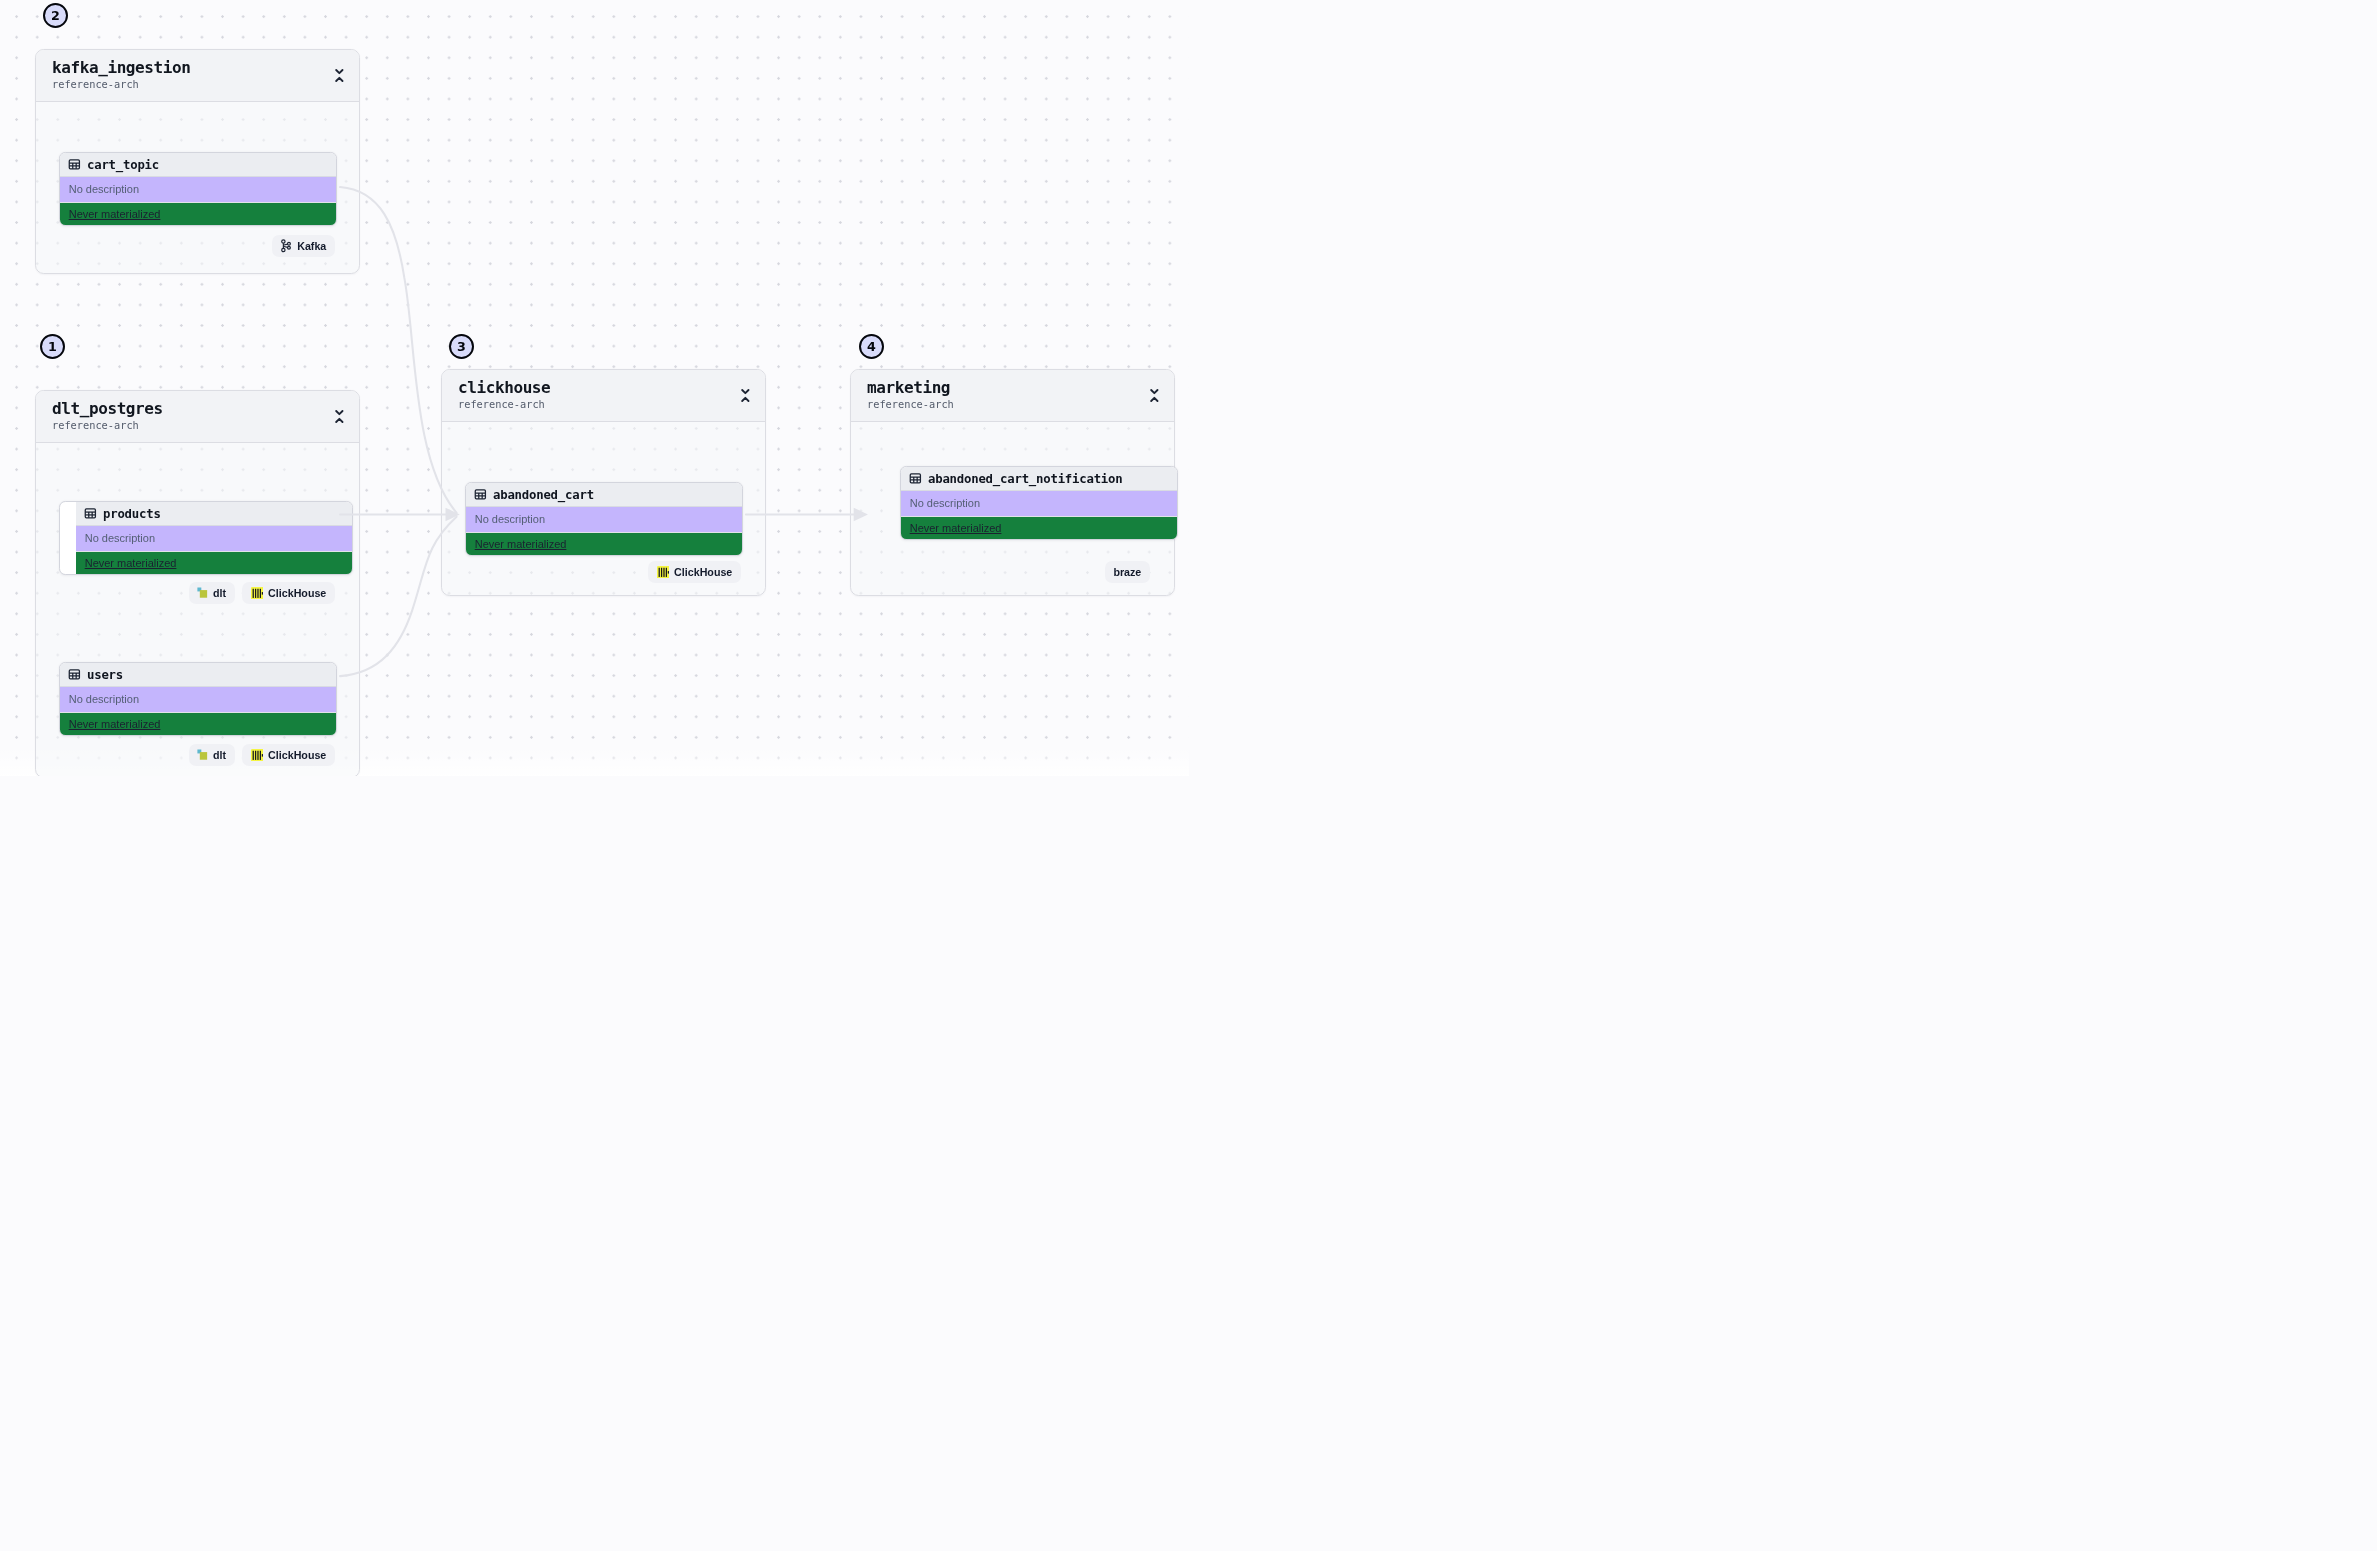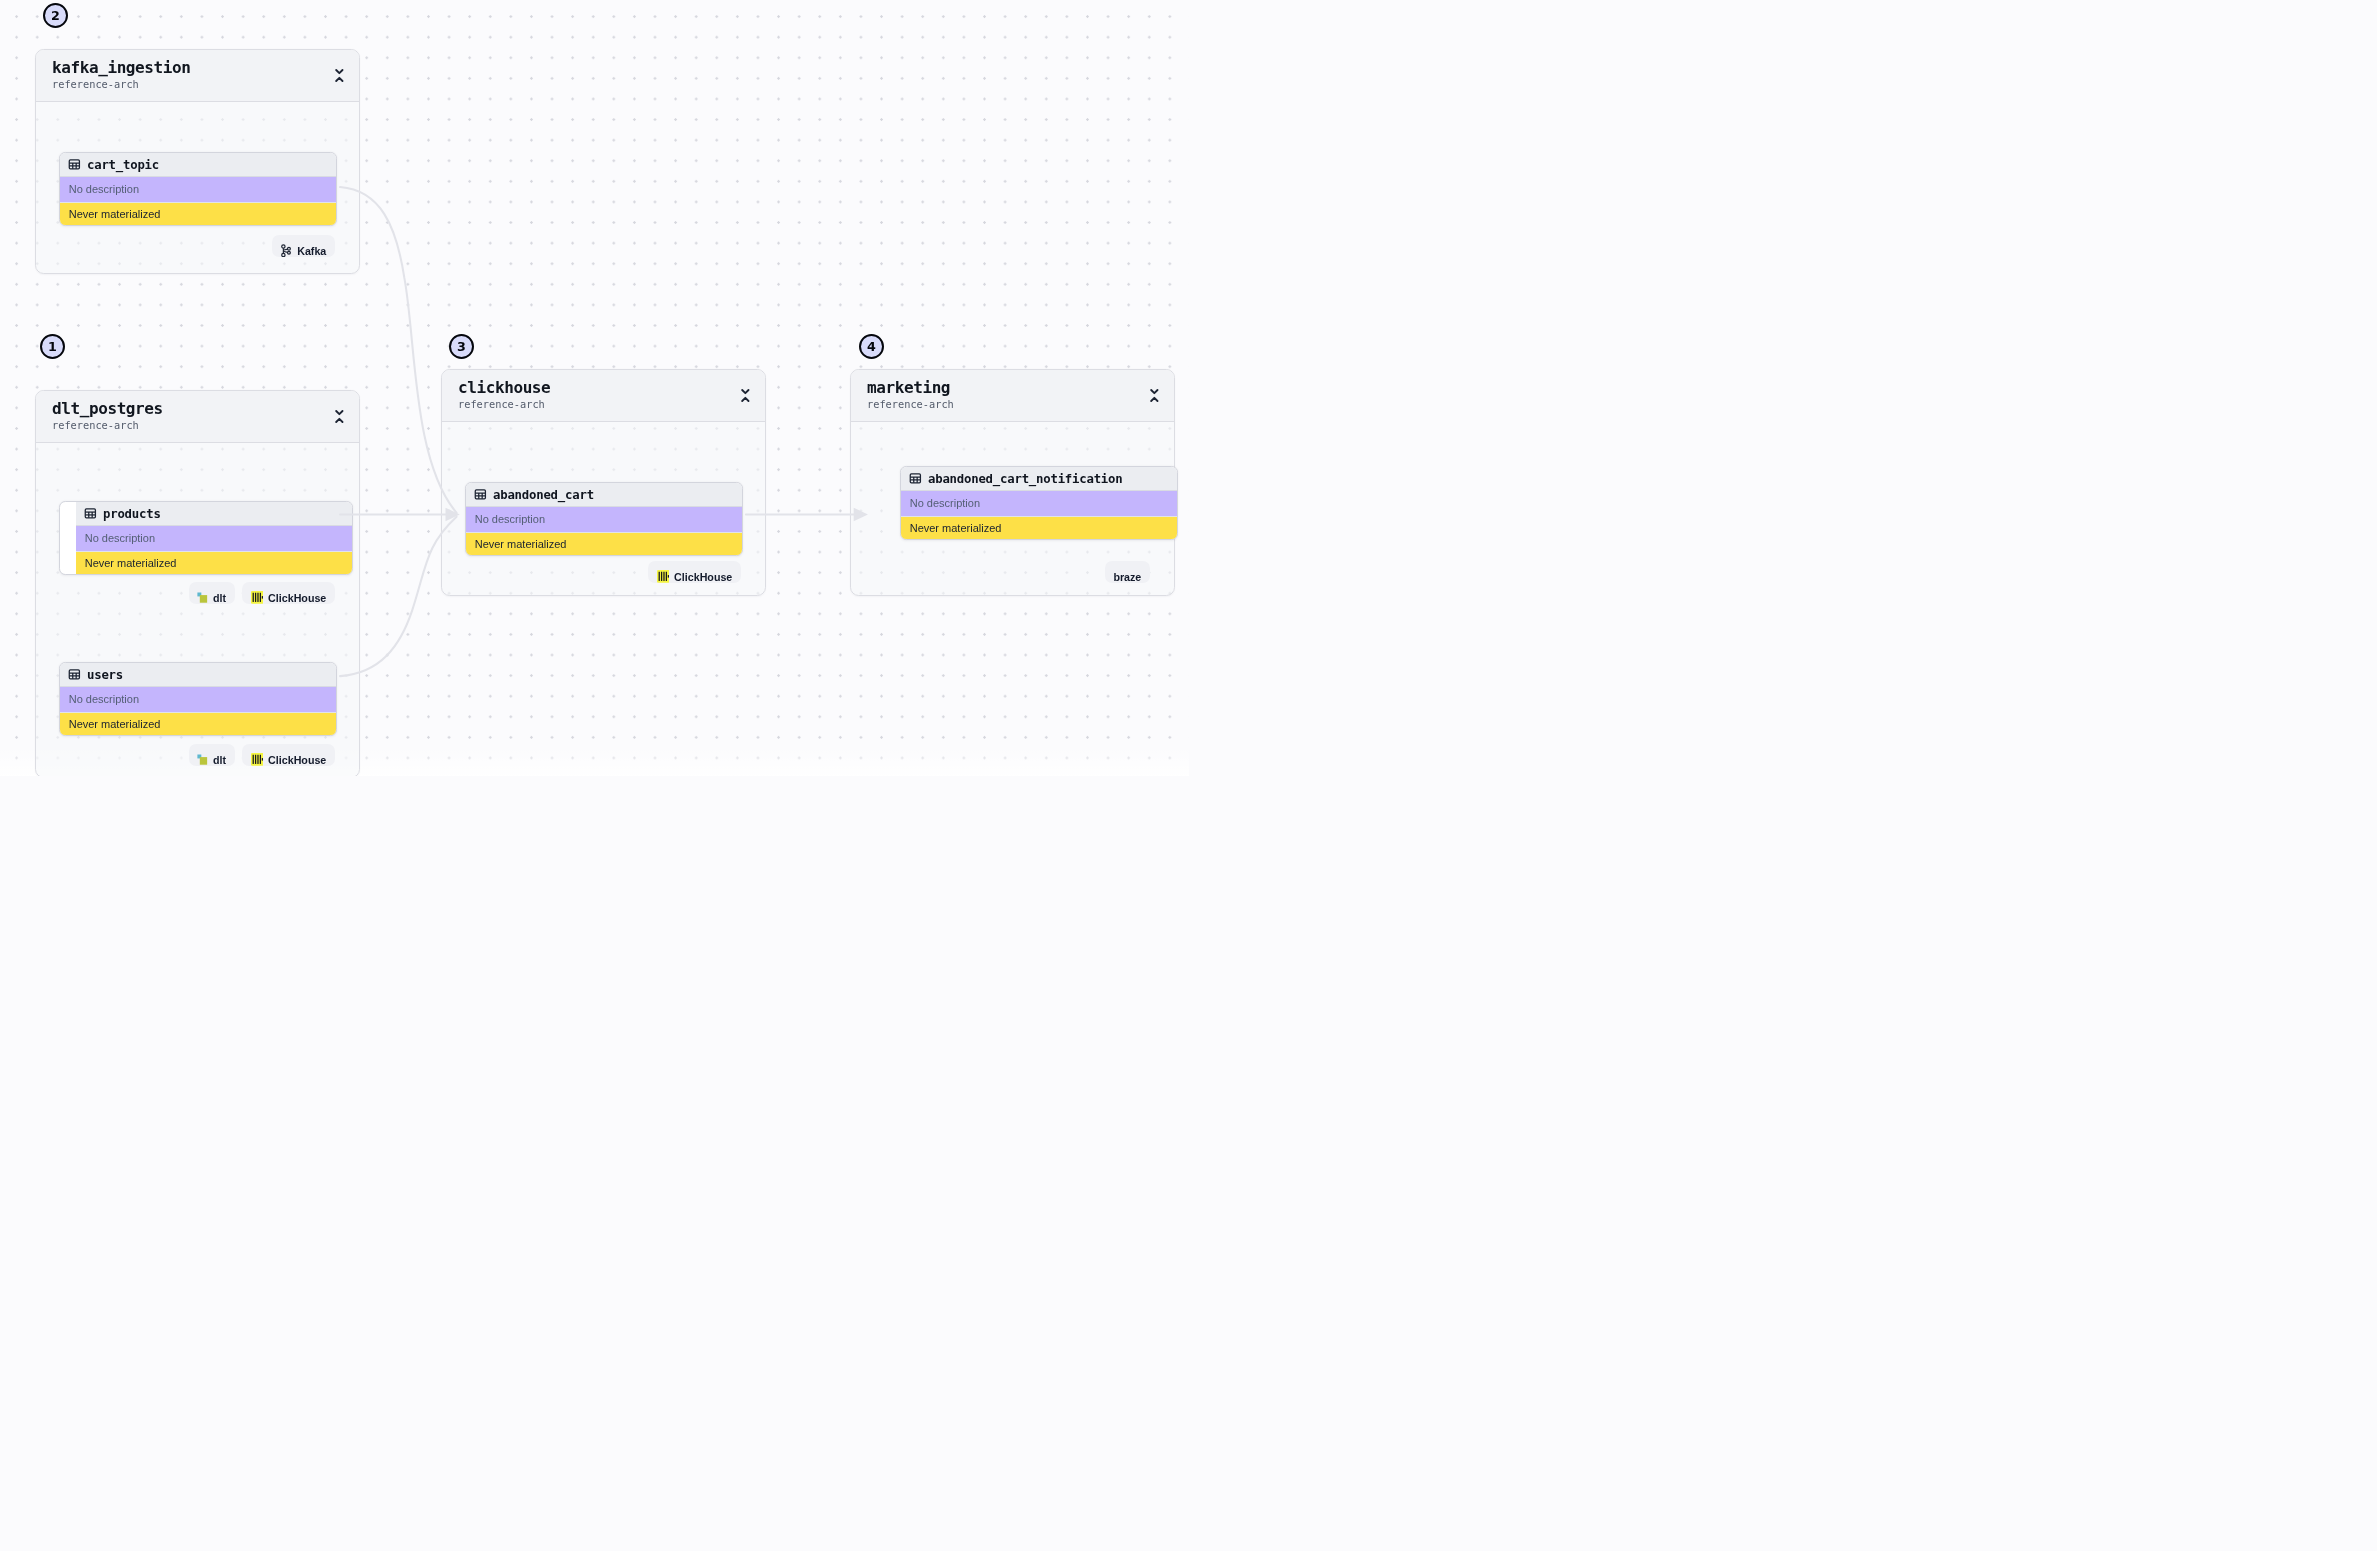--- a/index.html
+++ b/index.html
@@ -28,25 +28,25 @@
     background:transparent;padding:0;cursor:pointer;color:#1d2433;}
   
   .asset{position:absolute;border:0.8px solid #d3d5dd;border-radius:6.3px;background:#fff;
     overflow:hidden;box-shadow:0 0.8px 2.4px rgba(16,24,40,.06);cursor:pointer;}
   .asset-header{display:flex;align-items:center;gap:6.3px;height:23px;padding:0 8px;
     background:#ebedf1;border-bottom:0.8px solid #d9dbe2;}
   .asset-name{font-family:"DejaVu Sans Mono","Liberation Mono",monospace;font-weight:bold;
     font-size:12.3px;color:#10151f;white-space:nowrap;letter-spacing:-0.2px;}
   .asset-desc{display:flex;align-items:center;height:24.6px;padding:0 8.7px;background:#c4b5fd;
     font-size:11px;color:#535e74;}
-  .asset-status{display:flex;align-items:center;height:22px;padding:0 8.7px;background:#fde047;
-    border-top:0.8px solid #e1e3e9;font-size:11px;color:#1a2230;}
+  .asset-status{display:flex;align-items:center;height:22px;padding:0 8.7px;background:#15803d;
+    border-top:0.8px solid #e1e3e9;font-size:11px;color:#1a2230;text-decoration:underline;}
   
   .badge-row{position:absolute;display:flex;gap:7.1px;}
-  .badge{display:inline-flex;align-items:flex-end;gap:4.8px;height:22px;padding:0 8.7px;
+  .badge{display:inline-flex;align-items:center;gap:4.8px;height:22px;padding:0 8.7px;
     background:#f0f1f5;border-radius:7.1px;font-size:10.7px;font-weight:bold;color:#131a2b;
     cursor:pointer;white-space:nowrap;}
   .badge svg{display:block;}
   
   .stepnum{position:absolute;z-index:4;width:25px;height:25px;border-radius:50%;
     background:#d8dbfa;border:2.1px solid #05070d;box-sizing:border-box;display:flex;
     align-items:center;justify-content:center;font-weight:bold;font-size:12.7px;color:#05070d;
     font-family:"DejaVu Sans","Liberation Sans",sans-serif;}
   .icon{flex:0 0 auto;display:block;}
 </style>

